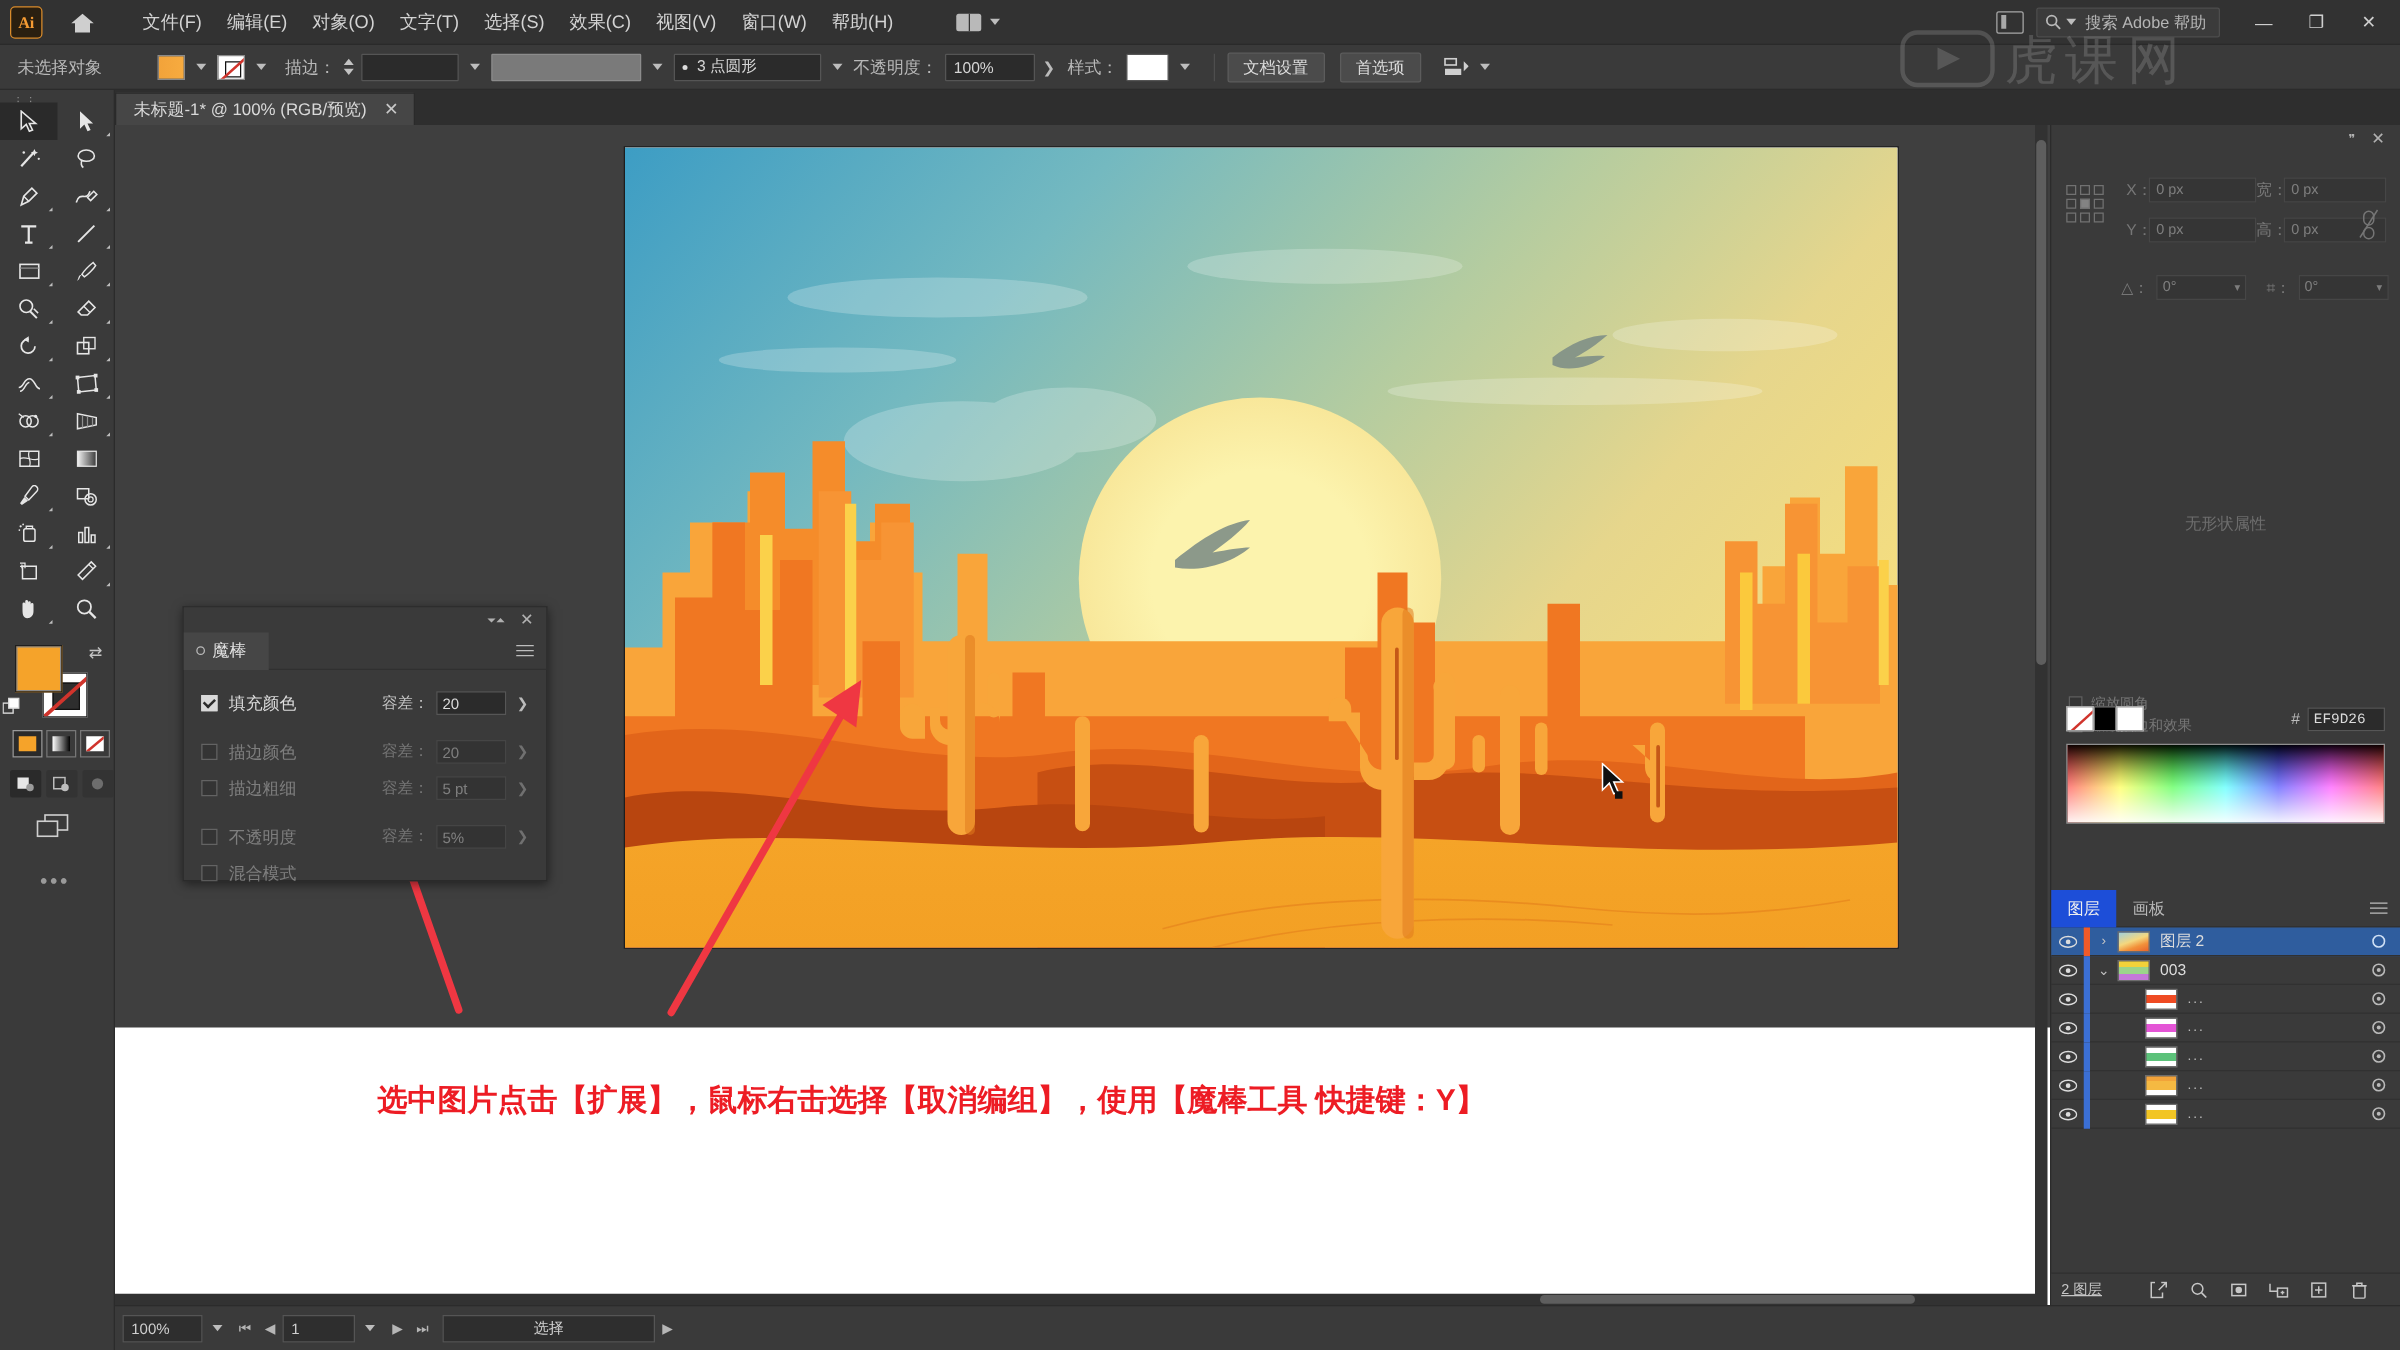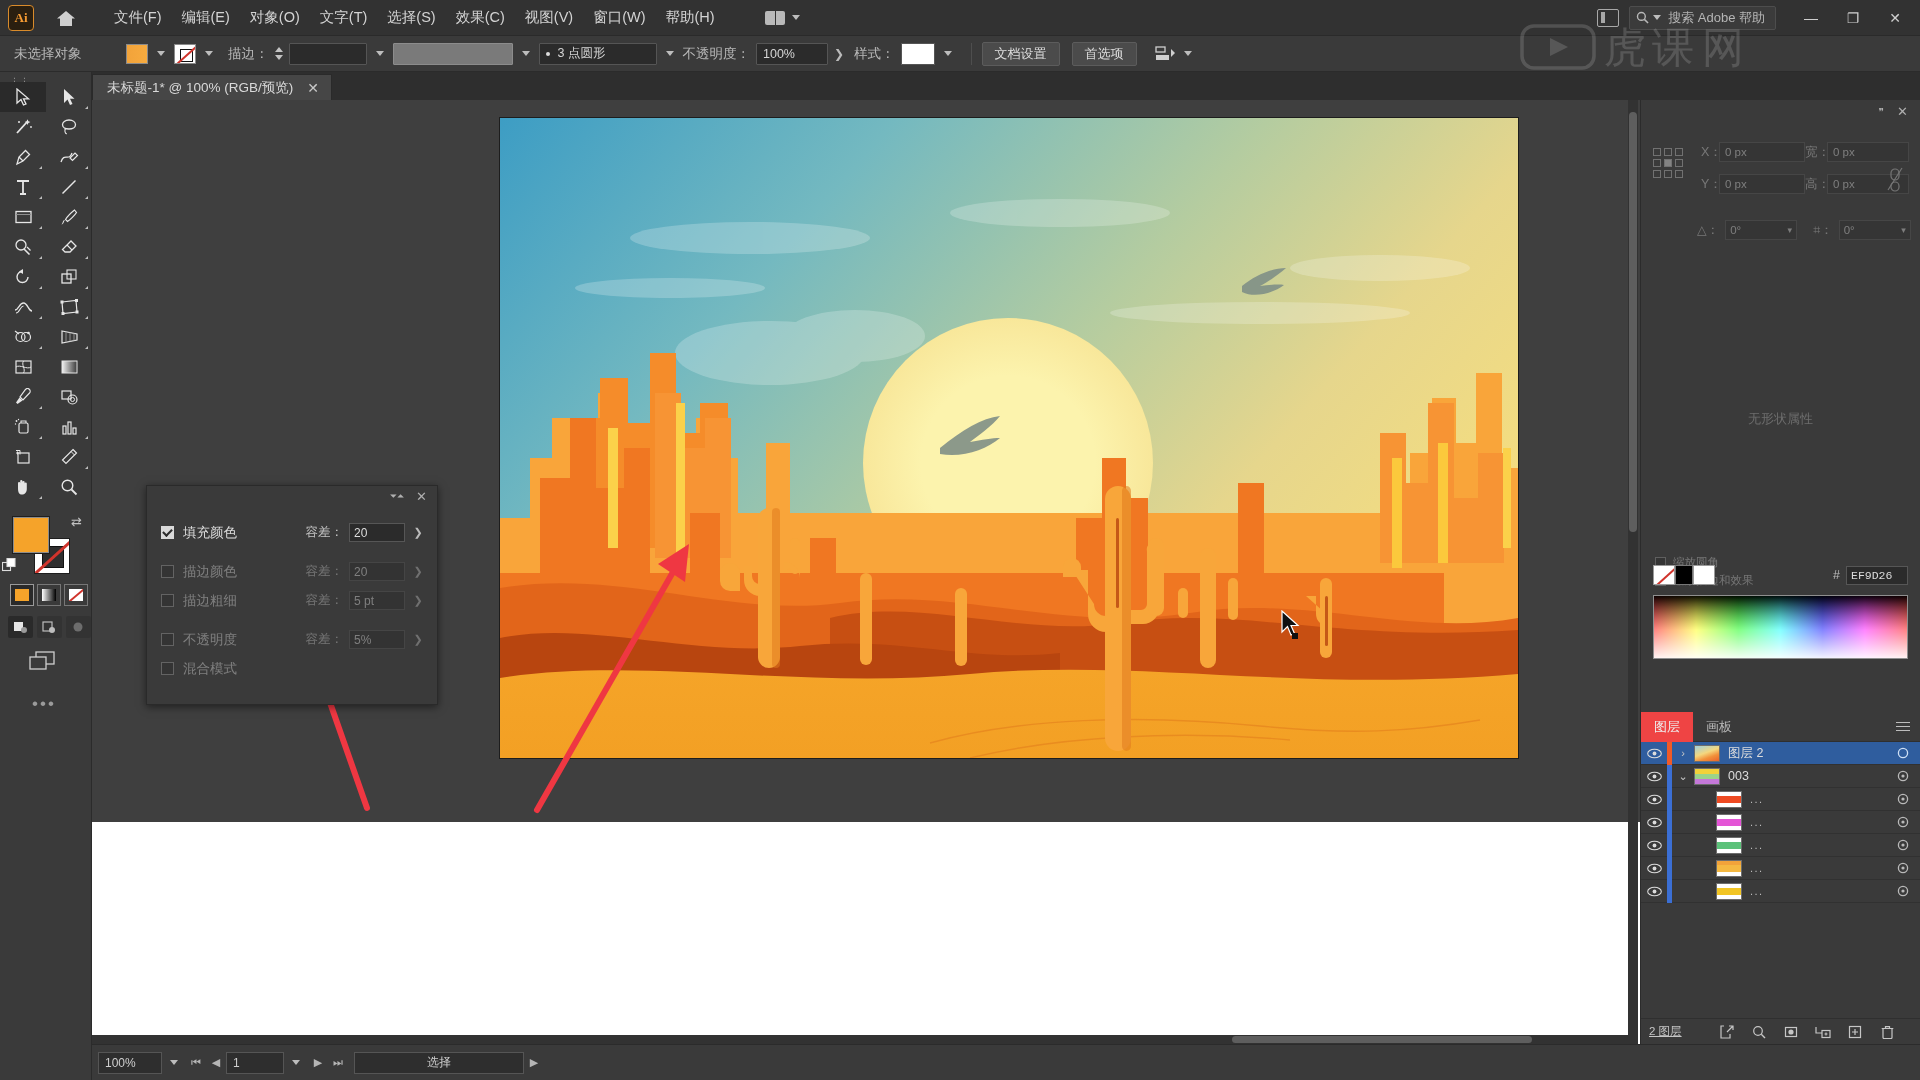--- a/index.html
+++ b/index.html
@@ -221,21 +221,21 @@
       background:
         linear-gradient(to bottom, rgba(255,255,255,0) 0%, rgba(255,255,255,0.95) 100%),
         linear-gradient(to top, rgba(0,0,0,0) 45%, rgba(0,0,0,0.95) 100%),
         linear-gradient(to right,#ff0000,#ffff00,#00ff00,#00ffff,#0000ff,#ff00ff,#ff0000);
   }
 
   .layerspanel { position:absolute; left:0; right:0; top: 612px; bottom: 0; }
   .lp-head { display:flex;align-items:center;height:30px;background:#3a3a3a;
       border-bottom:1px solid #2f2f2f; }
   .lp-tab { height:30px;display:flex;align-items:center;padding:0 13px;font-size:13px;color:#b9b9b9;}
-  .lp-tab.act { background:#ef4444;color:#efefef;}
+  .lp-tab.act { background:#1d4ed8;color:#efefef;}
   .lrow { display:flex; align-items:center; height: 23px; border-bottom: 1px solid #313131;
       font-size: 12.5px; color: #dcdcdc; }
   .lrow.sel { background: #2f5d9e; }
   .l-eye { width: 26px; display:flex;align-items:center;justify-content:center;}
   .l-colbar { width: 5px; height: 23px; }
   .l-arrow { width: 22px; text-align:center; font-size: 11px; color:#c6c6c6;}
   .l-thumb { width: 26px; height: 17px; border: 1px solid #6d6d6d; margin-right: 8px; }
   .l-name { flex: 1; }
   .l-dots { color:#bbb; letter-spacing:1.5px; font-size:11px;}
   .l-target { width: 34px; display:flex;align-items:center;justify-content:center;}
@@ -725,20 +725,21 @@
 
         <g fill="#7f8f86" opacity=".9">
           <path d="M440 330 C462 312, 482 300, 500 298 C492 308, 478 318, 470 324 C482 322, 492 320, 500 320 C486 332, 462 340, 440 336 Z"></path>
           <path d="M742 168 C756 157, 772 150, 786 150 C778 157, 768 164, 760 168 C770 167, 778 166, 784 167 C772 176, 754 180, 742 174 Z"></path>
         </g>
       </svg>
     </div>
 
     <div class="whitecard">
       <div class="instr">
+        <div>选中图片点击【扩展】，鼠标右击选择【取消编组】，使用【魔棒工具 快捷键：Y】</div>
       </div>
     </div>
 
     <svg class="arrow" style="left:150px;top:450px;width:200px;height:270px" viewBox="0 0 200 270">
       <line x1="125" y1="258" x2="45" y2="30" stroke="#ef3742" stroke-width="6" stroke-linecap="round"></line>
       <path d="M40 8 L58 44 L24 40 Z" fill="#ef3742"></path>
     </svg>
     <svg class="arrow" style="left:400px;top:420px;width:250px;height:300px" viewBox="0 0 250 300">
       <line x1="45" y1="290" x2="185" y2="45" stroke="#ef3742" stroke-width="6" stroke-linecap="round"></line>
       <path d="M197 24 L193 62 L166 44 Z" fill="#ef3742"></path>
@@ -747,20 +748,31 @@
     <svg class="cursor" style="left:1188px;top:510px;width:24px;height:32px" viewBox="0 0 24 32">
       <path d="M2 1 L2 22 L7.5 16.5 L11 25 L14.5 23.5 L11 15.5 L18 15.5 Z" fill="#101010" stroke="#ffffff" stroke-width="1.2"></path>
       <rect x="12" y="23" width="6" height="6" fill="#101010"></rect>
     </svg>
   </div>
 
   <div class="mw-panel">
     <div class="mw-bar">
       <span style="font-size:9px">⏷⏶</span>
       <span style="font-size:13px">✕</span>
+    </div>
+    <div class="mw-tabrow">
+      <div class="mw-tab">
+        <span class="mw-dot"></span>
+        <span>魔棒</span>
+      </div>
+      <div class="mw-menu hamb">
+          <i></i>
+          <i></i>
+          <i></i>
+        </div>
     </div>
     <div class="mw-body">
 
       <div class="mw-row">
         <span class="cbx on"></span>
         <span class="mw-lbl">填充颜色</span>
         <span class="mw-right">
           <span class="tol-lbl">容差：</span>
           <span class="tol-input">20</span>
           <span class="tol-arrow">❯</span>

